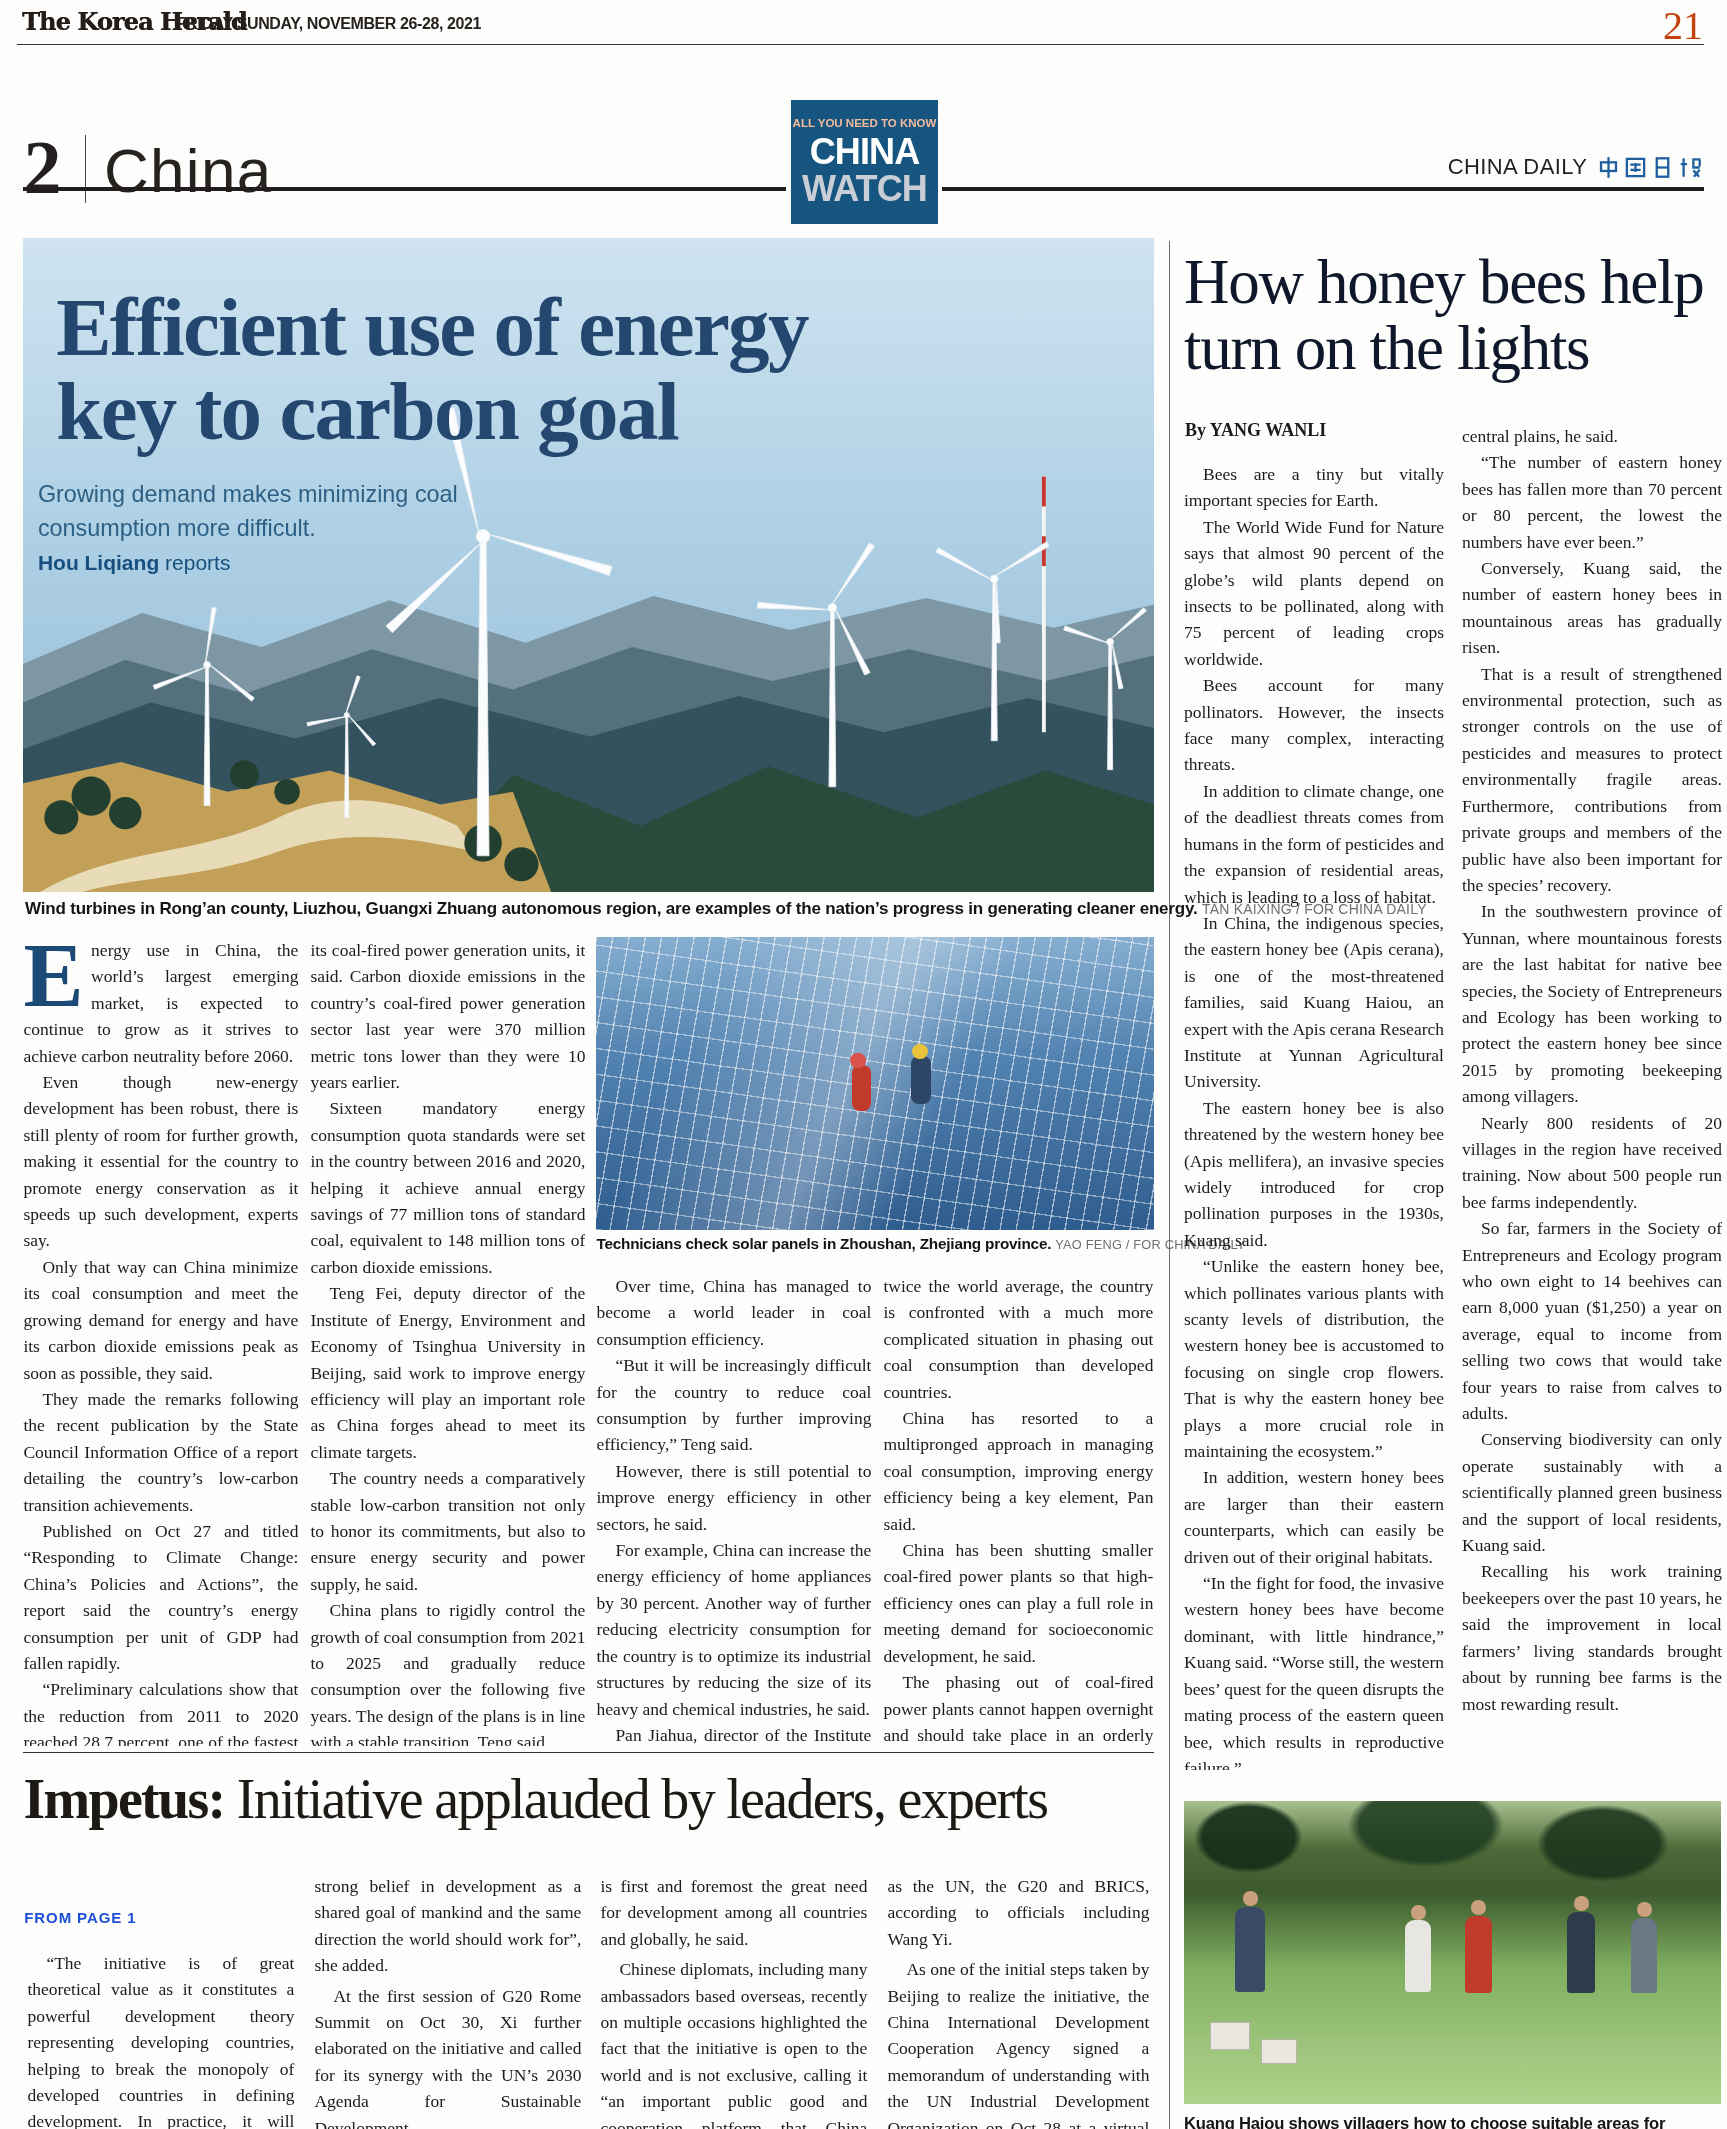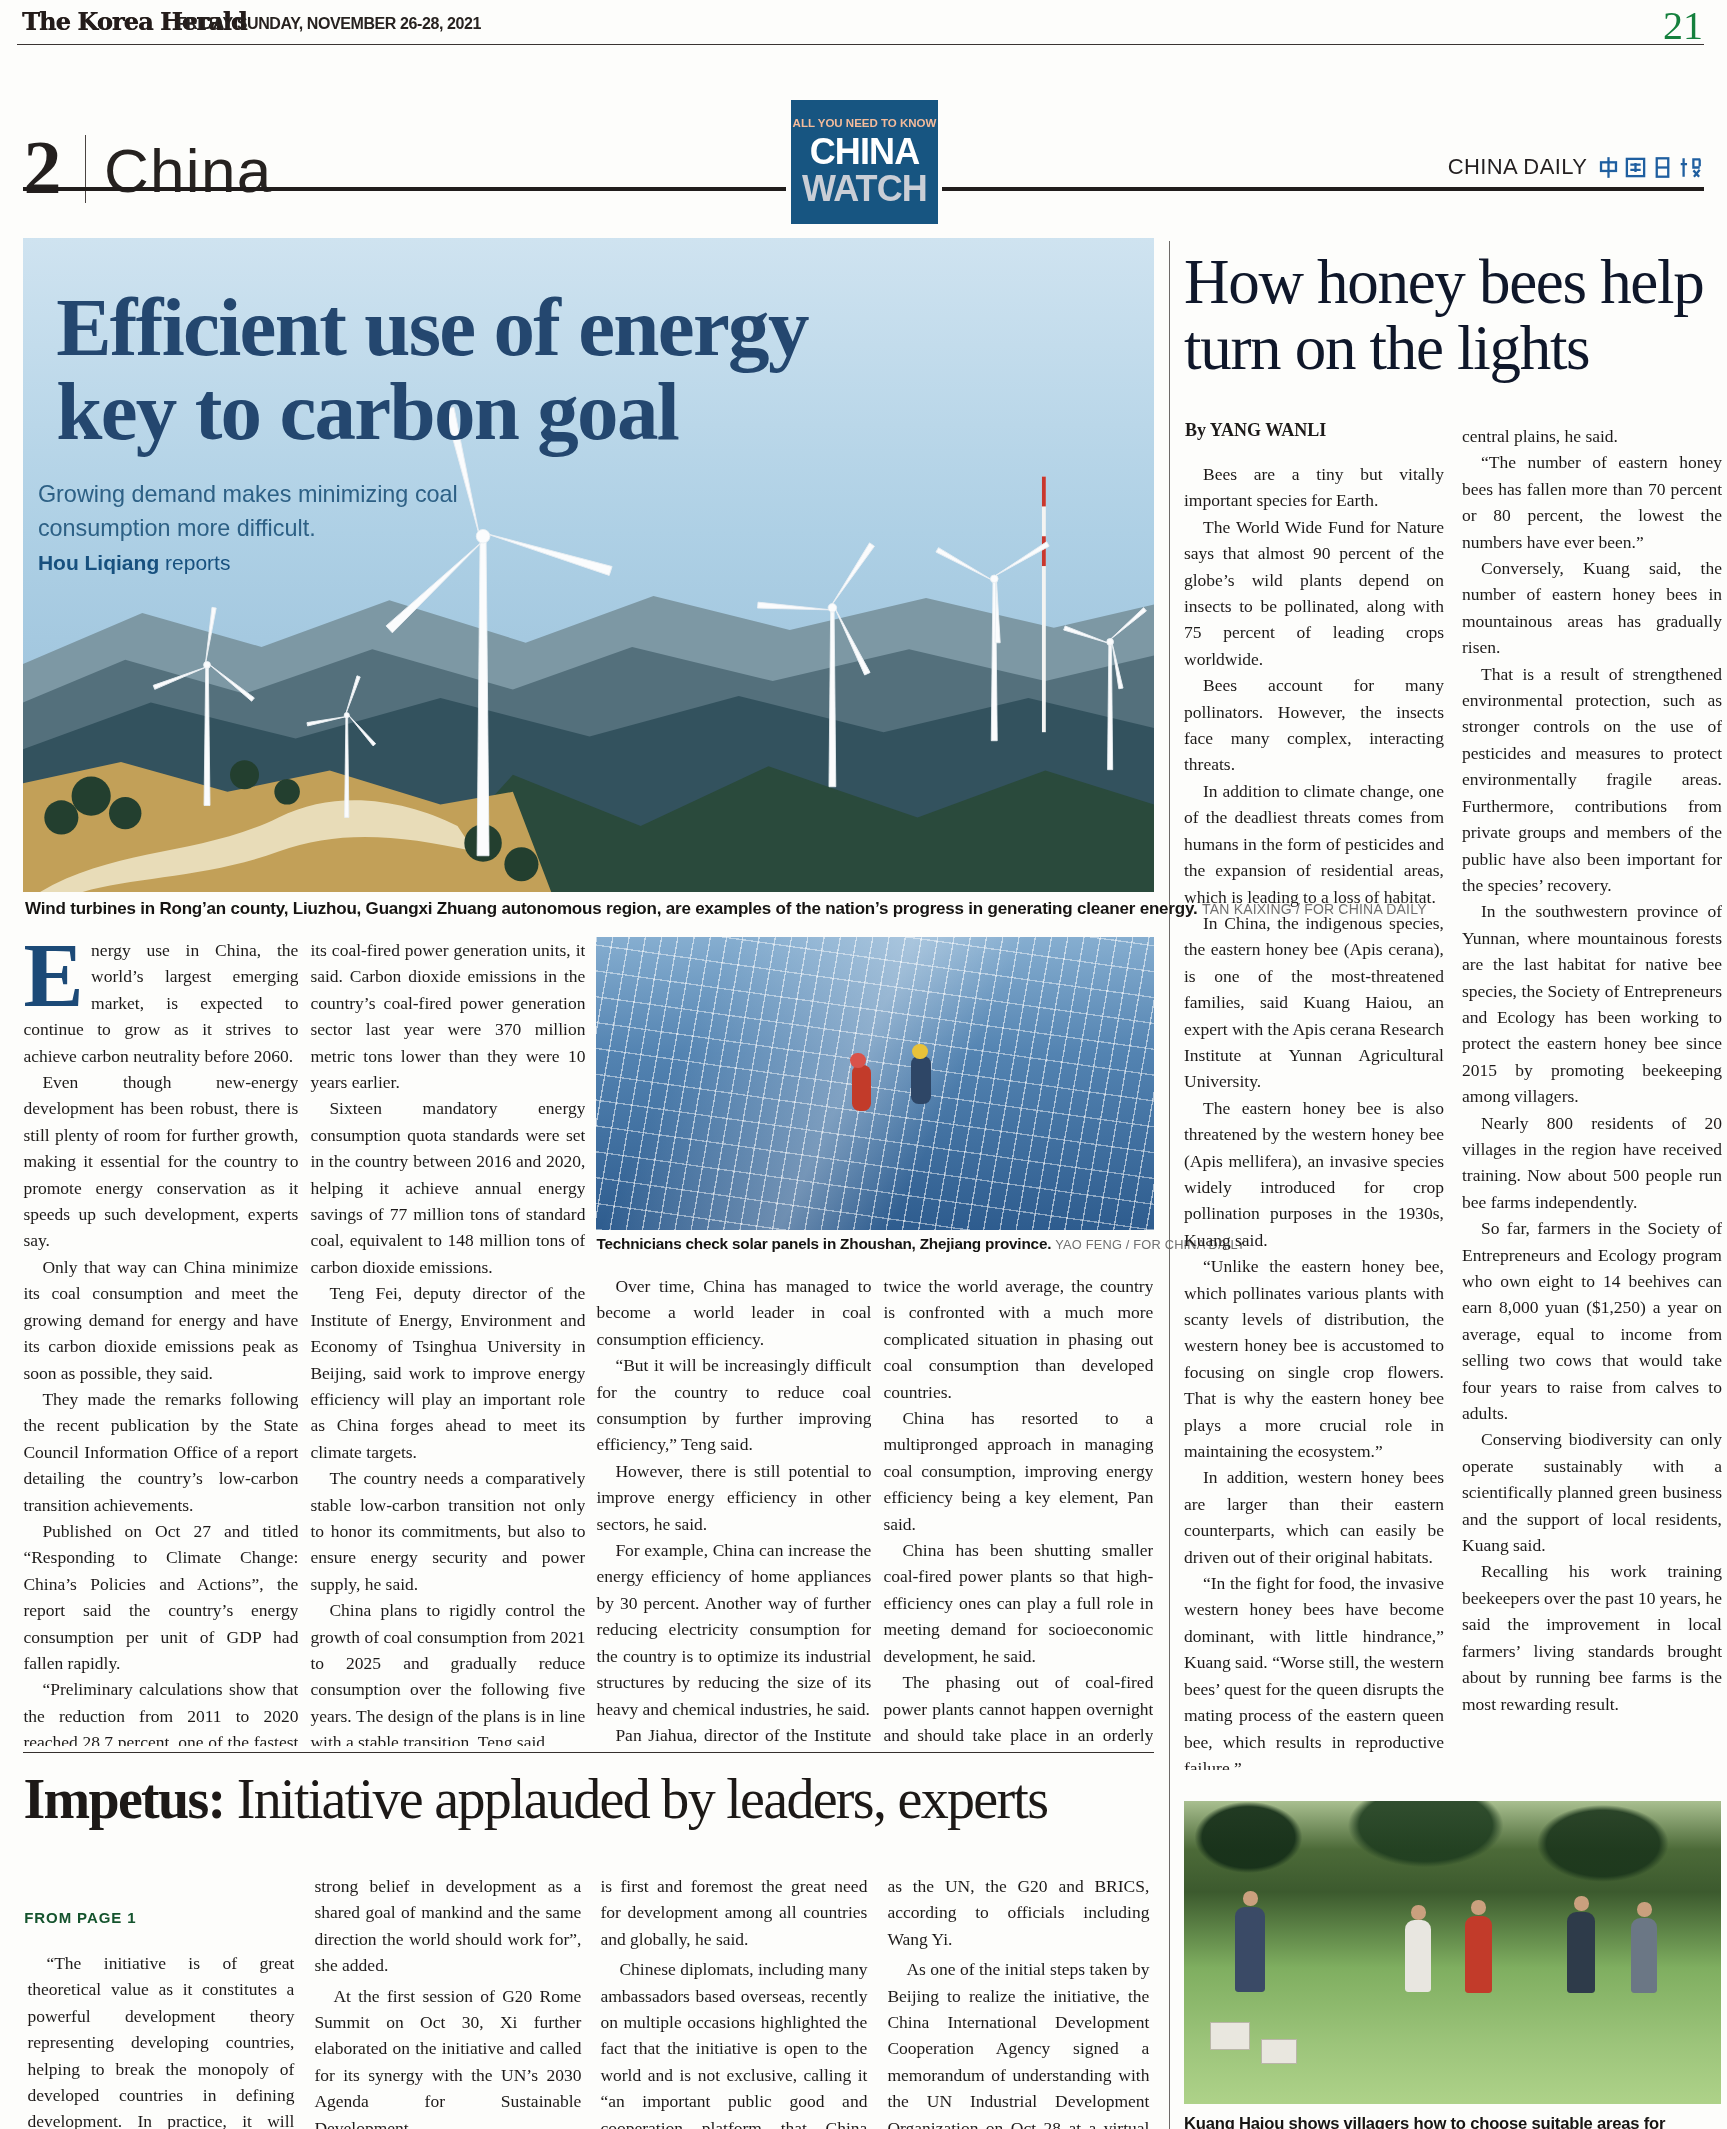--- a/index.html
+++ b/index.html
@@ -4,21 +4,21 @@
 <style>
   html,body{margin:0;padding:0;}
   body{width:1728px;height:2583px;position:relative;background:#fdfdfb;color:#1d1a19;
        font-family:"Liberation Serif",serif;overflow:hidden;}
   .abs{position:absolute;}
   
   .masthead{left:22px;top:6.8px;font-family:"DejaVu Serif",serif;font-weight:bold;font-size:24px;
             letter-spacing:-0.9px;color:#241c1a;text-shadow:0.4px 0 #241c1a;}
   .date{left:169px;top:15.3px;font-family:"Liberation Sans",sans-serif;font-weight:bold;
         font-size:16px;letter-spacing:-0.4px;color:#272220;padding-left:8px;}
-  .pageno{right:25px;top:1.7px;font-size:40px;color:#15803d;}
+  .pageno{right:25px;top:1.7px;font-size:40px;color:#c2410c;}
   .rule-thin{left:17px;right:24px;top:44px;height:1.3px;background:#3a3432;}
   .secnum{left:23.4px;top:124px;font-size:76px;font-weight:bold;color:#231f1e;}
   .secbar{left:85px;top:135px;width:1.3px;height:68px;background:#4a4442;}
   .secname{left:104px;top:135px;font-family:"Liberation Sans",sans-serif;font-weight:300;
            font-size:62px;letter-spacing:1.3px;color:#262220;}
   .badge{left:791px;top:100px;width:147px;height:124px;background:#175581;
          display:flex;flex-direction:column;align-items:center;justify-content:center;text-align:center;}
   .badge .tag{font-family:"Liberation Sans",sans-serif;font-weight:bold;font-size:11.5px;
               color:#f4bb9b;letter-spacing:0px;}
   .badge .b1{font-family:"Liberation Sans",sans-serif;font-weight:900;font-size:36px;
@@ -58,21 +58,21 @@
       linear-gradient(180deg,#86aed0 0%,#5383b1 40%,#2e5c8e 100%);}
   .worker{position:absolute;border-radius:7.7px;}
   .solarcap{left:573px;top:298px;width:558px;font-family:"Liberation Sans",sans-serif;
             font-weight:bold;font-size:15.3px;letter-spacing:-0.2px;white-space:nowrap;color:#161412;}
   .solarcap .credit{font-size:12.8px;}
   
   .rule3{left:0;top:1514px;width:1131px;height:1.3px;background:#35302e;}
   .imph{left:0;top:1529px;width:1131px;font-size:56px;letter-spacing:-1.7px;color:#1d1917;white-space:nowrap;}
   .imph .lead{font-weight:900;}
   .kicker{left:0.9px;top:1671px;font-family:"Liberation Sans",sans-serif;font-weight:bold;
-          font-size:15px;letter-spacing:0.9px;color:#14532d;}
+          font-size:15px;letter-spacing:0.9px;color:#1d4ed8;}
   .impcol{position:absolute;width:275px;overflow:hidden;font-size:17.5px;line-height:26.4px;text-align:justify;}
   .impcol p{margin:4px;text-indent:19px;}
   .i1{left:0;top:1708px;height:632px;}
   .i2{left:287px;top:1631px;height:710px;}
   .i3{left:573px;top:1631px;height:710px;}
   .i4{left:860px;top:1631px;height:710px;width:270px;}
   
   .vrule{left:1169px;top:241px;width:0.9px;height:2336px;background:#6d6a68;}
   .rail{left:1184px;top:238px;width:537px;height:2342px;}
   .beeh{left:0;top:11px;font-size:63px;line-height:66px;letter-spacing:-1.3px;color:#0f172a;white-space:pre-line;}

